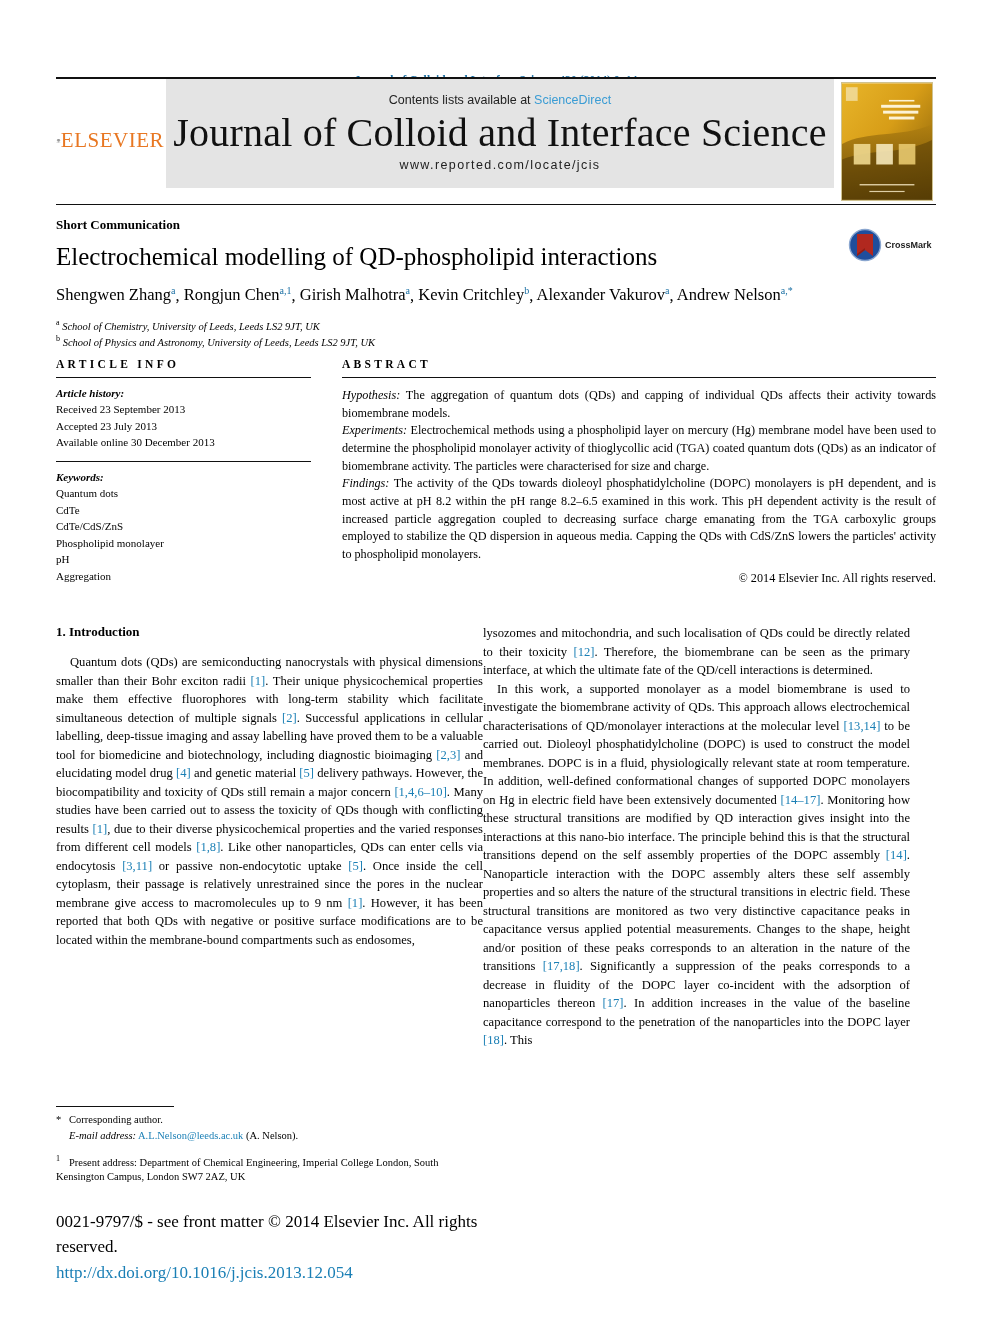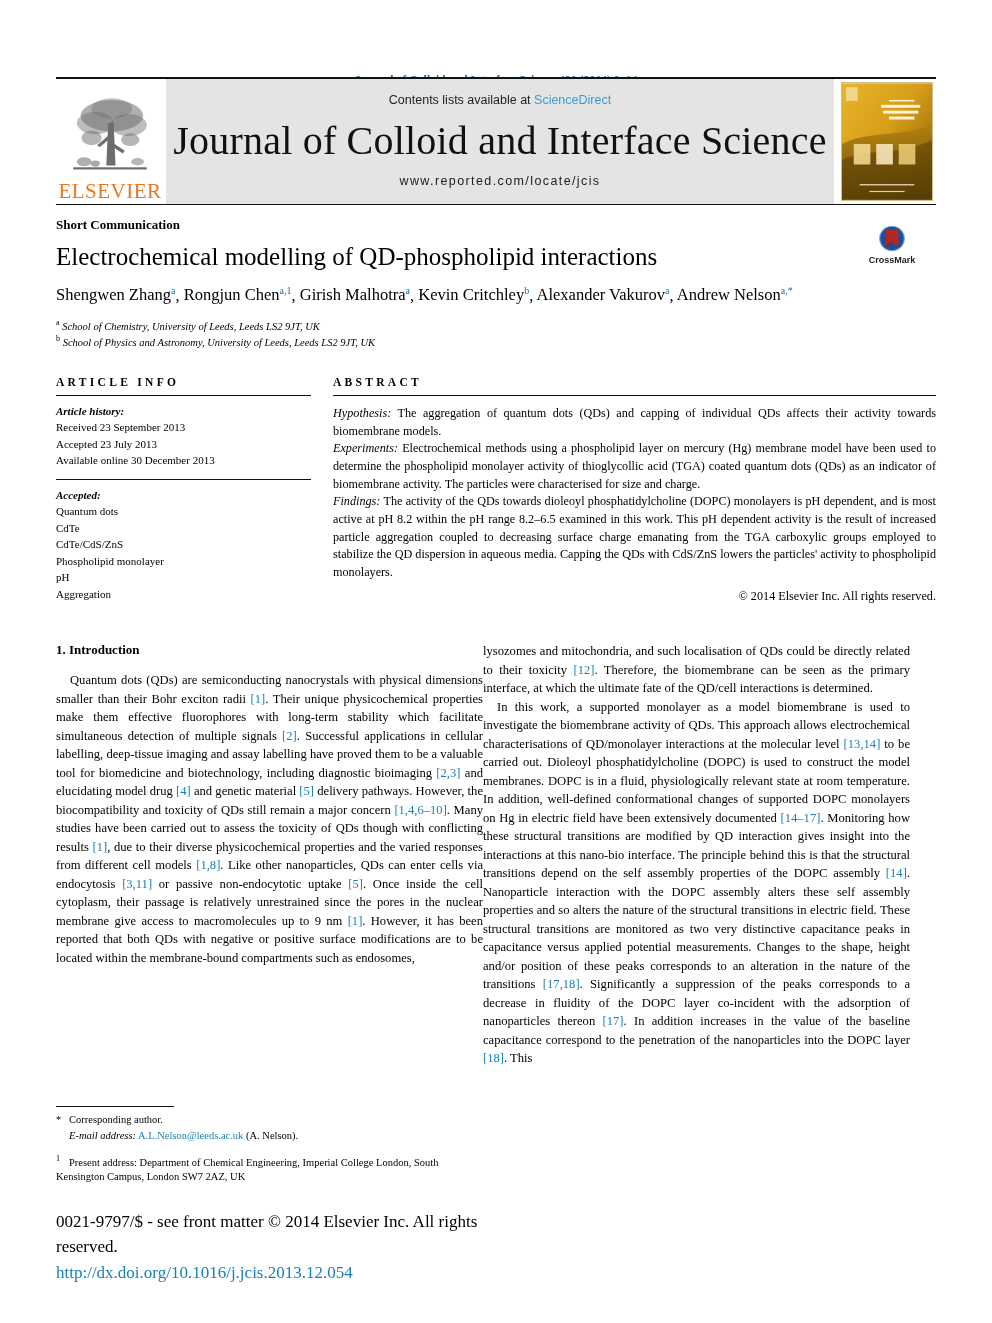--- a/index.html
+++ b/index.html
@@ -33,38 +33,38 @@
     height: 127px;
     border-top: 2px solid #111;
     display: flex;
     align-items: stretch;
     margin-top: 3px;
   }
   .logo-box {
     width: 108px;
     flex: 0 0 108px;
     display: flex;
-    flex-direction: column;
+    flex-direction: row;
     align-items: center;
     justify-content: flex-end;
     padding-bottom: 2px;
   }
   .tree { width: 92px; height: 92px; display:block; }
   .elsevier-word {
     font-family: "Liberation Serif", serif;
     color: #E87722;
     font-size: 21px;
     letter-spacing: .5px;
     line-height: 1;
     margin-top: -1px;
   }
   .banner {
     flex: 1 1 auto;
     background: #e4e4e4;
-    margin: 0 4px 0 2px;
+    margin: 0 4px 16px 2px;
     display: flex;
     flex-direction: column;
     align-items: center;
     justify-content: space-between;
     padding: 14px 0 16px 0;
   }
   .contents-line { font-family: "Liberation Sans", sans-serif; font-size: 12.5px; color:#222; }
   .contents-line .sd { color:#3a9cd4; }
   .journal-title {
     font-family: "Liberation Serif", serif;
@@ -112,29 +112,28 @@
 
   .crossmark {
     position: absolute;
     right: 0px;
     top: 20px;
     width: 88px;
     height: 40px;
     display: flex;
     align-items: center;
     gap: 3px;
-    flex-direction: column;
   }
   .cm-text { font-family: "Liberation Sans", sans-serif; font-size: 9px; font-weight:bold; color:#222; }
 
   
   .infoblock {
     display: flex;
-    gap: 22px;
-    margin-top: 26px;
+    gap: 31px;
+    margin-top: 8px;
     padding-bottom: 6px;
   }
   .col-info { width: 255px; flex: 0 0 255px; }
   .col-abs { flex: 1 1 auto; }
   .sechead {
     font-family: "Liberation Serif", serif;
     font-weight: bold;
     font-size: 11.5px;
     letter-spacing: 3.3px;
     padding-bottom: 7px;
@@ -295,21 +294,21 @@
       <div class="sechead">ARTICLE INFO</div>
       <div class="hr-strong"></div>
       <div class="info-group">
         <div class="lbl">Article history:</div>
         <div>Received 23 September 2013</div>
         <div>Accepted 23 July 2013</div>
         <div>Available online 30 December 2013</div>
       </div>
       <div class="hr-light"></div>
       <div class="info-group">
-        <div class="lbl">Accepted:</div>
+        <div class="lbl">Keywords:</div>
         <div>Quantum dots</div>
         <div>CdTe</div>
         <div>CdTe/CdS/ZnS</div>
         <div>Phospholipid monolayer</div>
         <div>pH</div>
         <div>Aggregation</div>
       </div>
     </div>
 
     <div class="col-abs">

